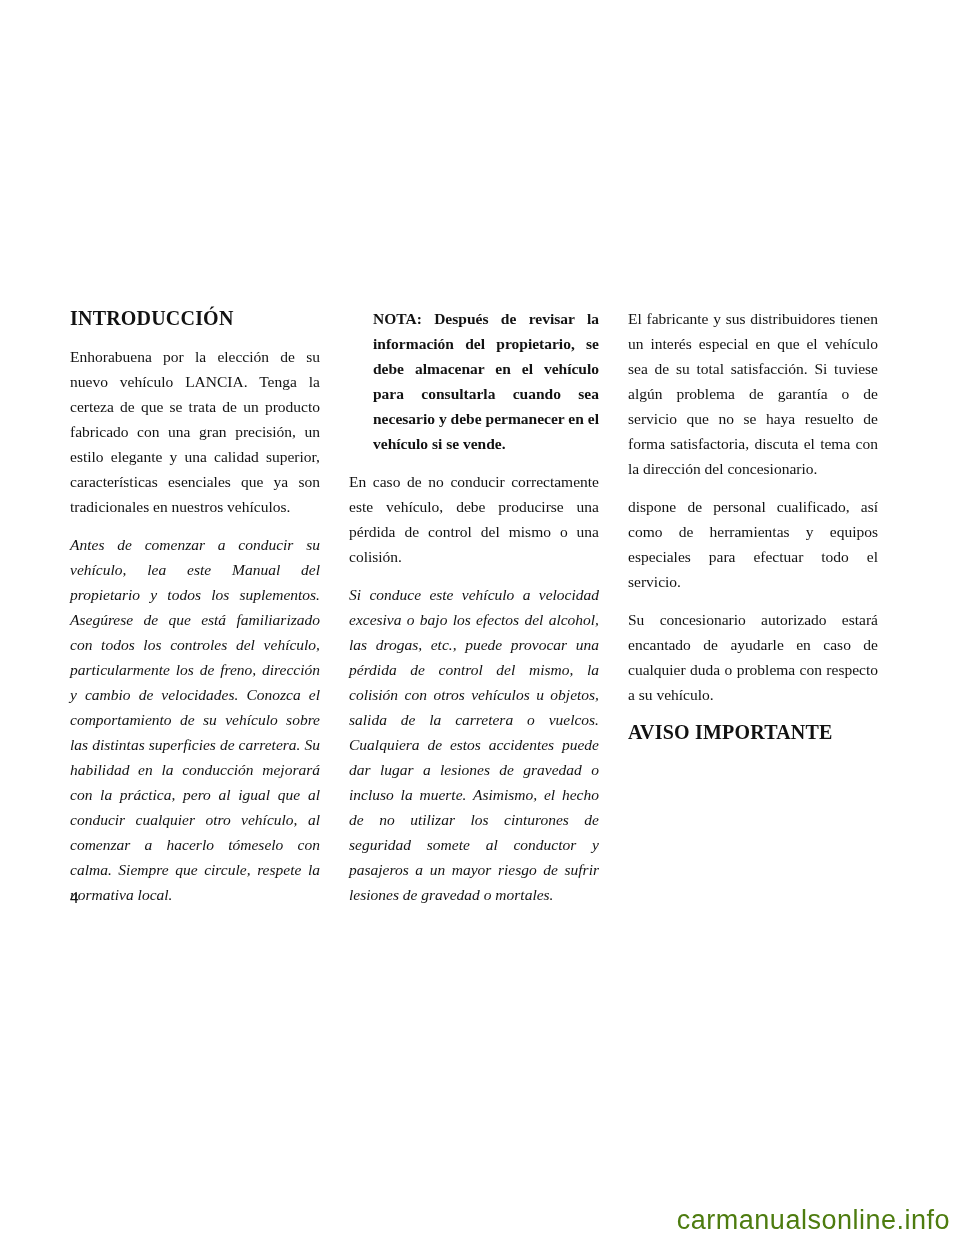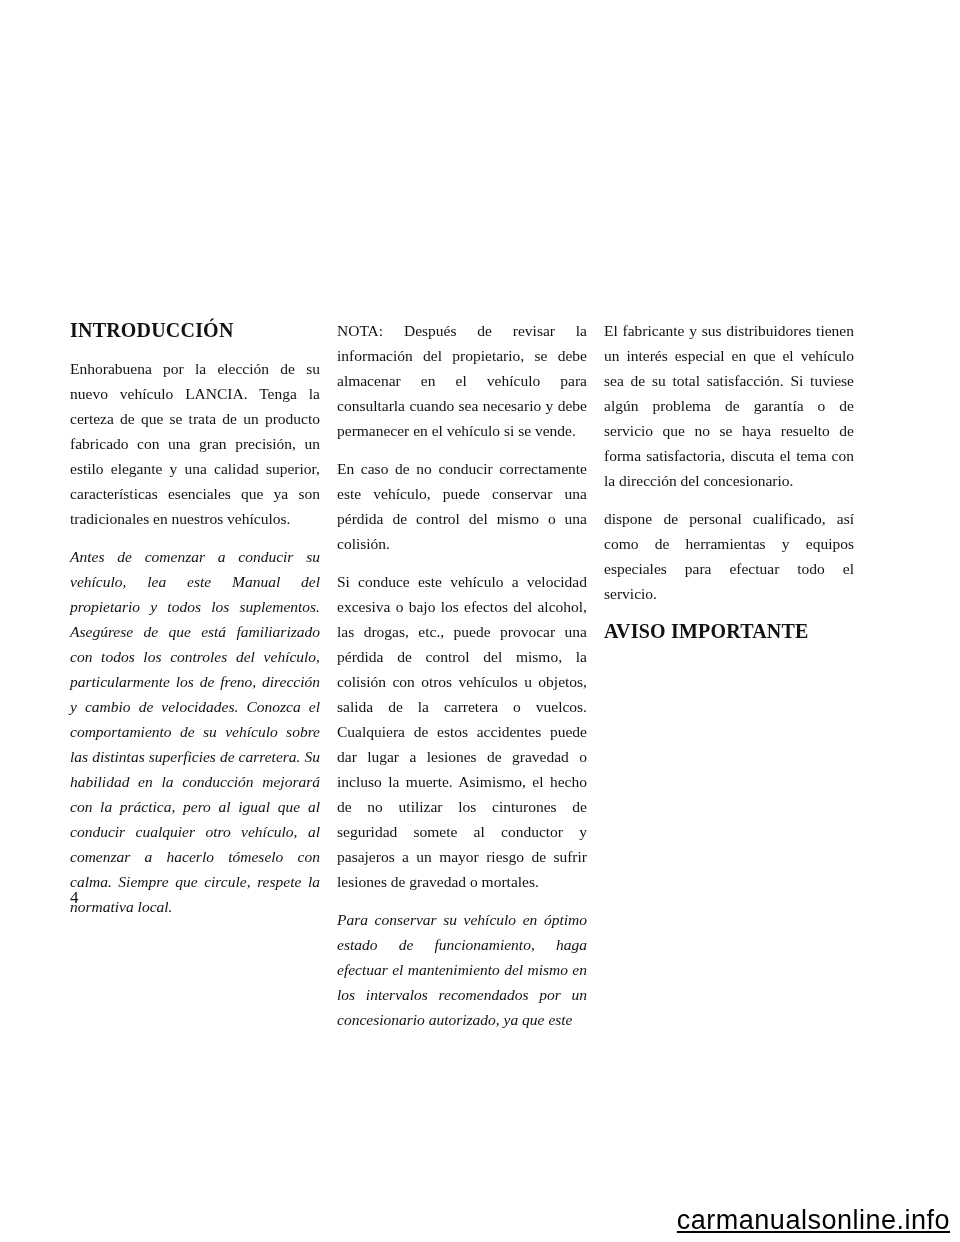--- a/index.html
+++ b/index.html
@@ -12,25 +12,25 @@
     color: #121212;
     overflow: hidden;
   }
   .page {
     position: absolute;
     inset: 0;
     background: #ffffff;
   }
   .columns {
     position: absolute;
-    top: 318px;
+    top: 306px;
     left: 70px;
     width: 820px;
     display: flex;
-    gap: 17px;
+    gap: 29px;
   }
   .col {
     width: 250px;
     font-size: 15.5px;
     line-height: 25px;
     text-align: justify;
     hyphens: auto;
     -webkit-hyphens: auto;
   }
   .col p { margin-bottom: 13px; }
@@ -39,63 +39,62 @@
     font-size: 20px;
     font-weight: bold;
     letter-spacing: 0.2px;
     margin-bottom: 14px;
     text-align: left;
     line-height: 24px;
   }
   h1.inner-heading {
     margin-top: 2px;
   }
-  p.bold { font-weight: normal; }
+  p.bold { font-weight: bold; margin-left: 24px; }
   .page-number {
     position: absolute;
     left: 70px;
     top: 888px;
     font-size: 17px;
     line-height: 20px;
     color: #121212;
   }
   .watermark {
     position: absolute;
     right: 10px;
     bottom: 6px;
     font-family: "Liberation Sans", "DejaVu Sans", sans-serif;
     font-size: 27px;
-    color: #000000;
+    color: #4d7c0f;
     letter-spacing: 0.5px;
-    text-decoration: underline;
   }
 </style>
 </head>
 <body>
 
 <div class="page">
 
   <div class="columns">
 
     <div class="col">
       <h1 class="section-heading">INTRODUCCIÓN</h1>
       <p>Enhorabuena por la elección de su nuevo vehículo LANCIA. Tenga la certeza de que se trata de un producto fabricado con una gran precisión, un estilo elegante y una calidad superior, características esenciales que ya son tradicionales en nuestros vehículos.</p>
       <p>Antes de comenzar a conducir su vehículo, lea este Manual del propietario y todos los suplementos. Asegúrese de que está familiarizado con todos los controles del vehículo, particularmente los de freno, dirección y cambio de velocidades. Conozca el comportamiento de su vehículo sobre las distintas superficies de carretera. Su habilidad en la conducción mejorará con la práctica, pero al igual que al conducir cualquier otro vehículo, al comenzar a hacerlo tómeselo con calma. Siempre que circule, respete la normativa local.</p>
     </div>
 
     <div class="col">
       <p class="bold">NOTA: Después de revisar la información del propietario, se debe almacenar en el vehículo para consultarla cuando sea necesario y debe permanecer en el vehículo si se vende.</p>
-      <p>En caso de no conducir correctamente este vehículo, puede conservar una pérdida de control del mismo o una colisión.</p>
+      <p>En caso de no conducir correctamente este vehículo, debe producirse una pérdida de control del mismo o una colisión.</p>
       <p>Si conduce este vehículo a velocidad excesiva o bajo los efectos del alcohol, las drogas, etc., puede provocar una pérdida de control del mismo, la colisión con otros vehículos u objetos, salida de la carretera o vuelcos. Cualquiera de estos accidentes puede dar lugar a lesiones de gravedad o incluso la muerte. Asimismo, el hecho de no utilizar los cinturones de seguridad somete al conductor y pasajeros a un mayor riesgo de sufrir lesiones de gravedad o mortales.</p>
-      <p>Para conservar su vehículo en óptimo estado de funcionamiento, haga efectuar el mantenimiento del mismo en los intervalos recomendados por un concesionario autorizado, ya que este</p>
     </div>
 
     <div class="col">
       <p>El fabricante y sus distribuidores tienen un interés especial en que el vehículo sea de su total satisfacción. Si tuviese algún problema de garantía o de servicio que no se haya resuelto de forma satisfactoria, discuta el tema con la dirección del concesionario.</p>
       <p>dispone de personal cualificado, así como de herramientas y equipos especiales para efectuar todo el servicio.</p>
+      <p>Su concesionario autorizado estará encantado de ayudarle en caso de cualquier duda o problema con respecto a su vehículo.</p>
       <h1 class="section-heading inner-heading">AVISO IMPORTANTE</h1>
     </div>
 
   </div>
 
   <div class="page-number">4</div>
 
   <div class="watermark">carmanualsonline.info</div>
 
 </div>

